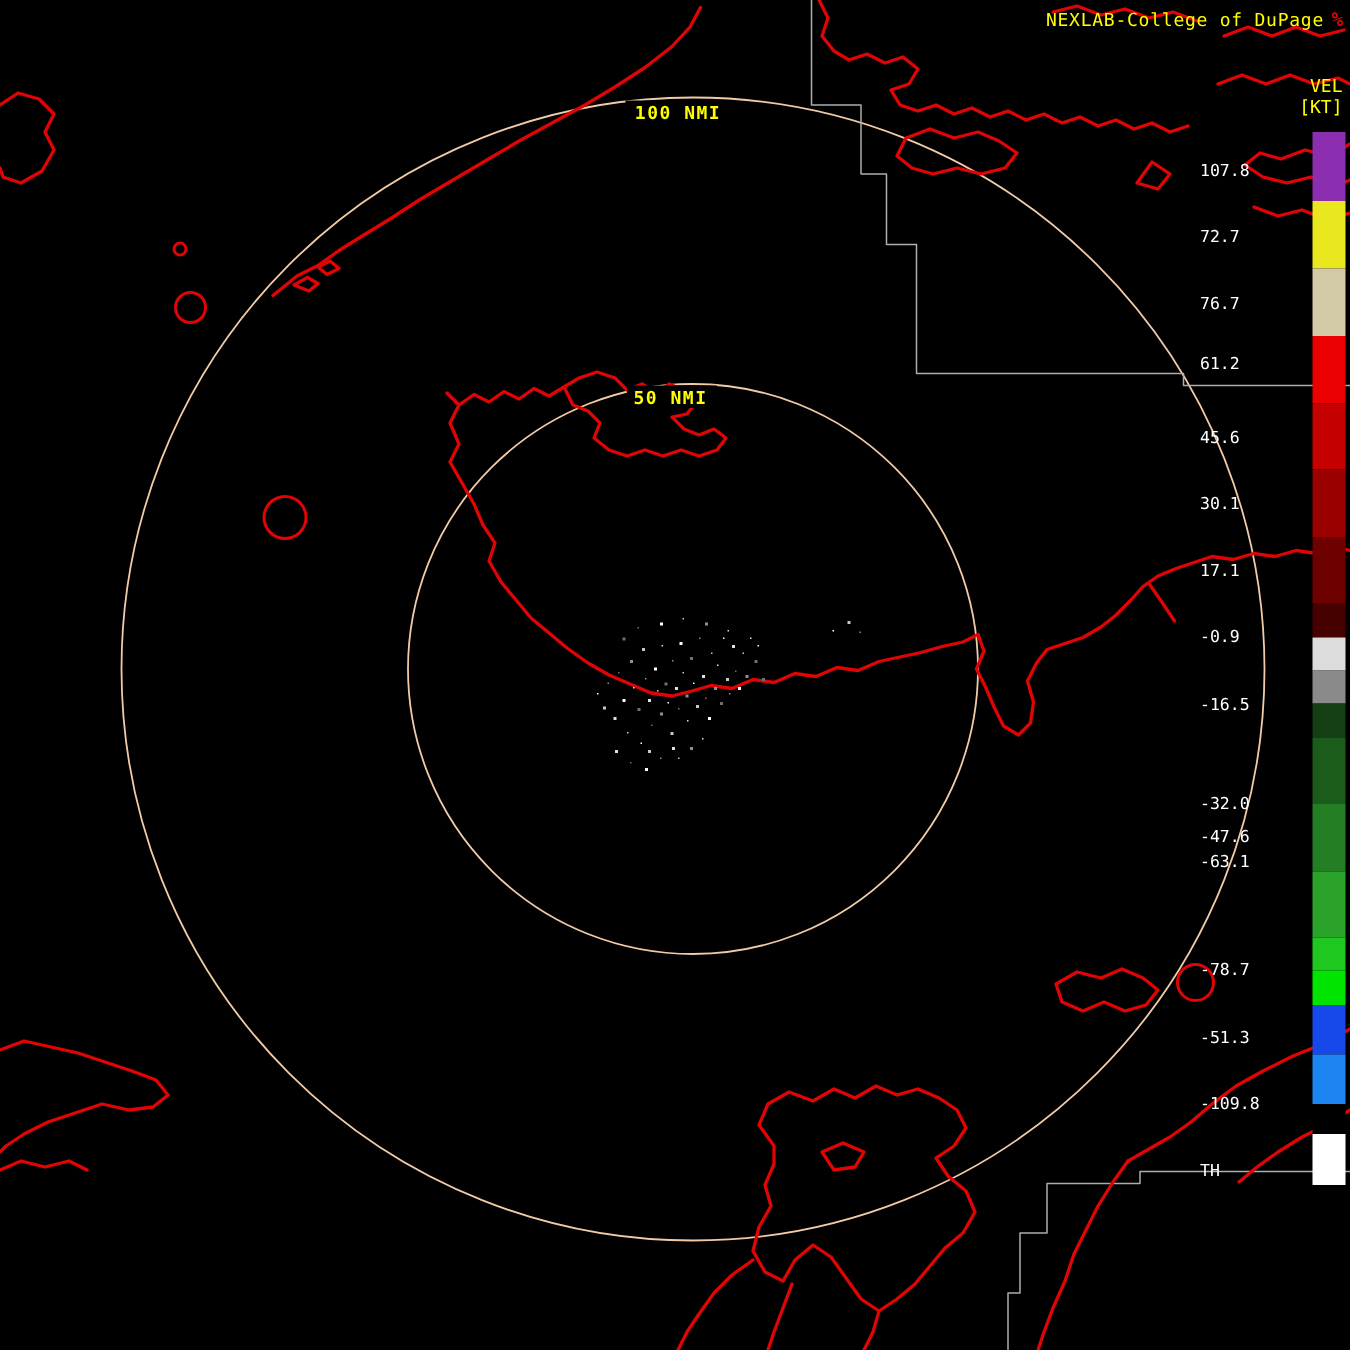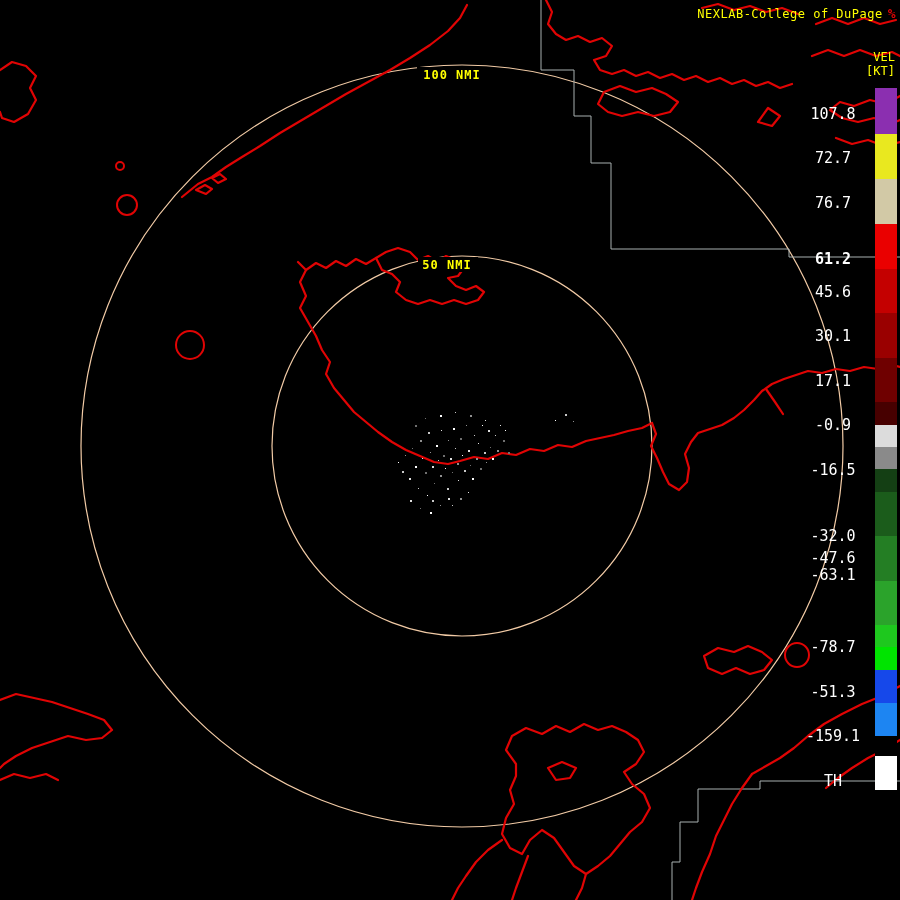--- a/index.html
+++ b/index.html
@@ -21,22 +21,22 @@
   .ring-label{fill:var(--yellow);font-size:12px;font-weight:bold;
     font-family:"DejaVu Sans Mono",monospace;text-anchor:middle;letter-spacing:1px;}
   .hdr{position:absolute;top:6px;right:4px;font-size:12px;color:var(--yellow);
     letter-spacing:0.5px;white-space:nowrap;}
   .hdr .logo{color:var(--red);font-weight:bold;margin-left:5px;font-size:13px;}
   .units{position:absolute;top:50px;right:5px;text-align:right;color:var(--yellow);
     font-size:12px;line-height:14px;}
   .colorbar{position:absolute;top:88px;left:875px;width:22px;height:702px;}
   .cb-seg{position:absolute;left:0;width:22px;}
   .cb-ticks{position:absolute;top:88px;left:800px;width:66px;height:710px;}
-  .cb-tick{position:absolute;right:0;width:66px;text-align:center;color:#ffffff;
-    font-size:15px;line-height:14px;}
+  .cb-tick{position:absolute;right:0;width:66px;text-align:left;color:#ffffff;
+    font-size:11px;line-height:14px;}
   .caption{position:absolute;bottom:6px;left:0;width:100%;text-align:center;
     color:var(--caption);font-size:13px;letter-spacing:1.5px;white-space:nowrap;}
 </style>
 </head>
 <body>
 
 <div class="screen">
 
   <svg class="map" viewBox="0 0 900 900">
     <g class="rings">
@@ -189,29 +189,29 @@
       <div class="cb-seg" style="top: 559px; height: 23px; background: rgb(0, 228, 0);"></div>
       <div class="cb-seg" style="top: 582px; height: 33px; background: rgb(22, 72, 234);"></div>
       <div class="cb-seg" style="top: 615px; height: 33px; background: rgb(29, 133, 242);"></div>
       <div class="cb-seg" style="top: 648px; height: 20px; background: rgb(0, 0, 0);"></div>
       <div class="cb-seg" style="top: 668px; height: 34px; background: rgb(255, 255, 255);"></div>
     </div>
   <div class="cb-ticks">
       <div class="cb-tick" style="top: 19px;">107.8</div>
       <div class="cb-tick" style="top: 63px;">72.7</div>
       <div class="cb-tick" style="top: 108px;">76.7</div>
-      <div class="cb-tick" style="top: 164px; font-weight: bold;">61.2</div>
+      <div class="cb-tick" style="top: 148px;">61.2</div>
       <div class="cb-tick" style="top: 197px;">45.6</div>
       <div class="cb-tick" style="top: 241px;">30.1</div>
       <div class="cb-tick" style="top: 286px;">17.1</div>
       <div class="cb-tick" style="top: 330px;">-0.9</div>
       <div class="cb-tick" style="top: 375px;">-16.5</div>
       <div class="cb-tick" style="top: 441px;">-32.0</div>
       <div class="cb-tick" style="top: 463px;">-47.6</div>
       <div class="cb-tick" style="top: 480px;">-63.1</div>
       <div class="cb-tick" style="top: 552px;">-78.7</div>
       <div class="cb-tick" style="top: 597px;">-51.3</div>
-      <div class="cb-tick" style="top: 641px;">-159.1</div>
+      <div class="cb-tick" style="top: 641px;">-109.8</div>
       <div class="cb-tick" style="top: 686px;">TH</div>
     </div>
 
 
 </div>
 
 </body></html>

